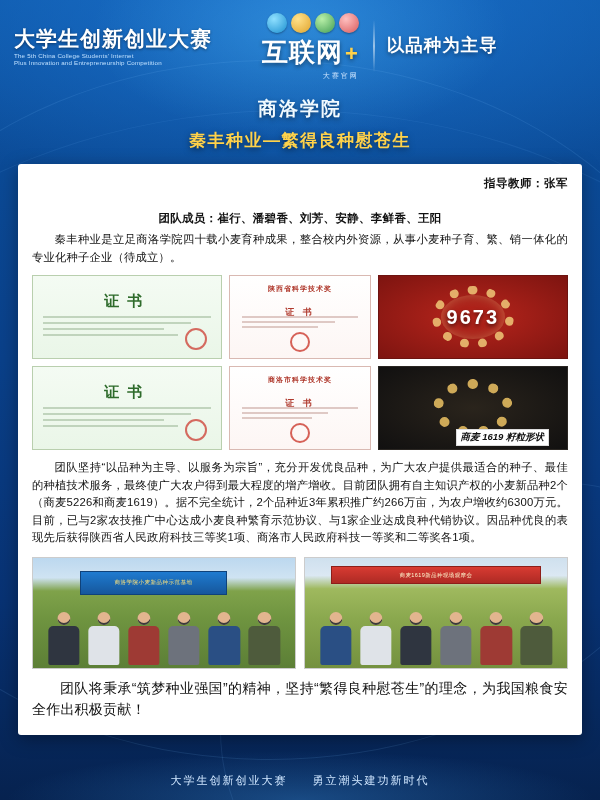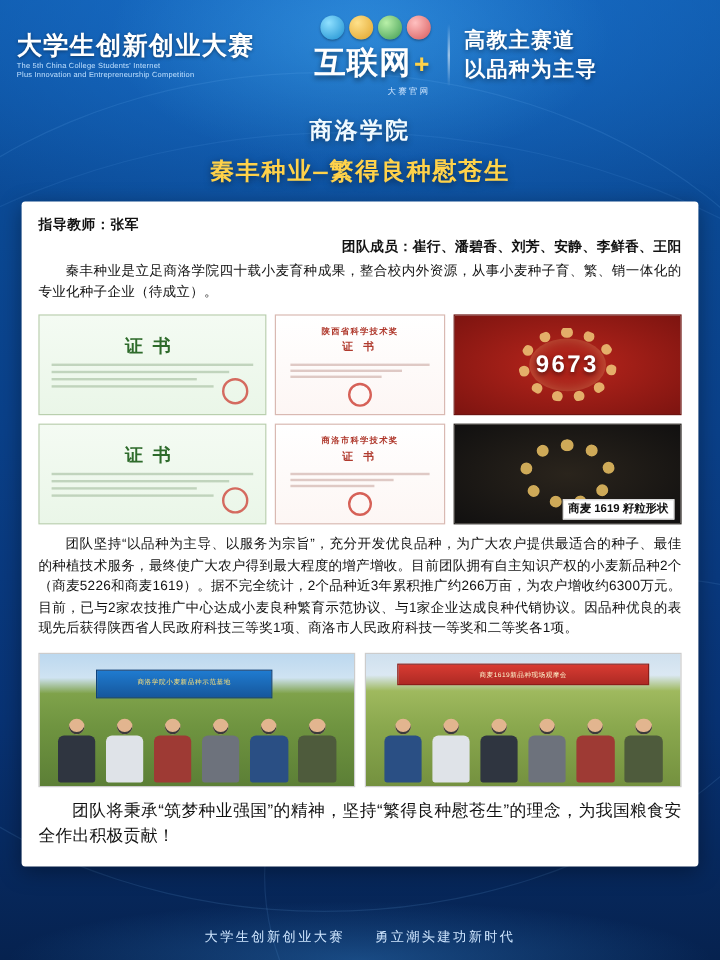--- a/index.html
+++ b/index.html
@@ -139,46 +139,45 @@
   .school {
     color: #ffffff;
     font-size: 19px;
     font-weight: bold;
     letter-spacing: 2px;
     text-shadow: 0 2px 5px rgba(0,0,0,.45);
   }
   .project {
     margin-top: 7px;
     color: #ffd24a;
-    font-size: 20px;
+    font-size: 17px;
     font-weight: bold;
     letter-spacing: 1.5px;
     text-shadow: 0 2px 6px rgba(0,0,0,.5);
-    font-family: Liberation Mono, monospace;
   }
 
   
   .card {
     position: relative;
     margin: 12px 18px 0 18px;
     background: #ffffff;
     border-radius: 3px;
     padding: 12px 14px 14px 14px;
     box-shadow: 0 4px 18px rgba(0,0,0,.35);
   }
   .teacher-line {
-    text-align: left;
+    text-align: right;
     font-size: 11.5px;
     color: #111;
     font-weight: bold;
     letter-spacing: .5px;
-    margin-bottom: 3px;
+    margin-bottom: 20px;
   }
   .members-line {
-    text-align: right;
+    text-align: center;
     font-size: 11.5px;
     color: #111;
     font-weight: bold;
     letter-spacing: .3px;
     margin-bottom: 5px;
   }
   .para {
     font-size: 11.3px;
     line-height: 1.55;
     color: #111;
@@ -249,21 +248,21 @@
     margin-top: 8px;
     letter-spacing: 1px;
     font-weight: bold;
   }
   .cert-b .hd2, .cert-e .hd2 {
     text-align: center;
     font-size: 9px;
     color: #b03a2e;
     letter-spacing: 3px;
     font-weight: bold;
-    margin-top: 2px;
+    margin-top: 12px;
   }
   .cert-b .bodylines, .cert-e .bodylines {
     position: absolute;
     left: 12px; right: 12px; top: 40px;
     display: flex; flex-direction: column; gap: 3px;
   }
   .cert-b .bodylines i, .cert-e .bodylines i {
     height: 2px; background: #c9a9a2; opacity: .6; display:block;
   }
   .cert-b .bodylines i:nth-child(2){width:80%}
@@ -304,28 +303,29 @@
     display: flex; align-items: center; justify-content: center;
   }
   .seed-ring2 {
     position: absolute;
     width: 80px; height: 58px;
     border-radius: 50%;
     border: 10px dotted rgba(226,186,96,.9);
   }
   .caption {
     position: absolute;
-    right: 5px; bottom: 3px;
+    right: 18px; bottom: 3px;
     background: #ffffff;
     color: #111;
     font-size: 9.5px;
     padding: 1px 4px;
     border: 1px solid #ddd;
     font-weight: bold;
     white-space: nowrap;
+    font-style: italic;
   }
 
   
   .photos {
     display: grid;
     grid-template-columns: 1fr 1fr;
     gap: 8px;
     margin: 10px 0 9px 0;
   }
   .photo {
@@ -457,21 +457,20 @@
       <div class="net-word">
         <span>互联网</span>
         <span class="plus">+</span>
       </div>
       <div class="net-sub">大赛官网</div>
     </div>
 
     <div class="divider-v"></div>
 
     <div class="header-right">
-      <div class="hr1">高教主赛道</div>
       <div class="hr2">以品种为主导</div>
     </div>
   </div>
 
   <div class="titles">
     <div class="school">商洛学院</div>
     <div class="project">秦丰种业—繁得良种慰苍生</div>
   </div>
 
   <div class="card">

